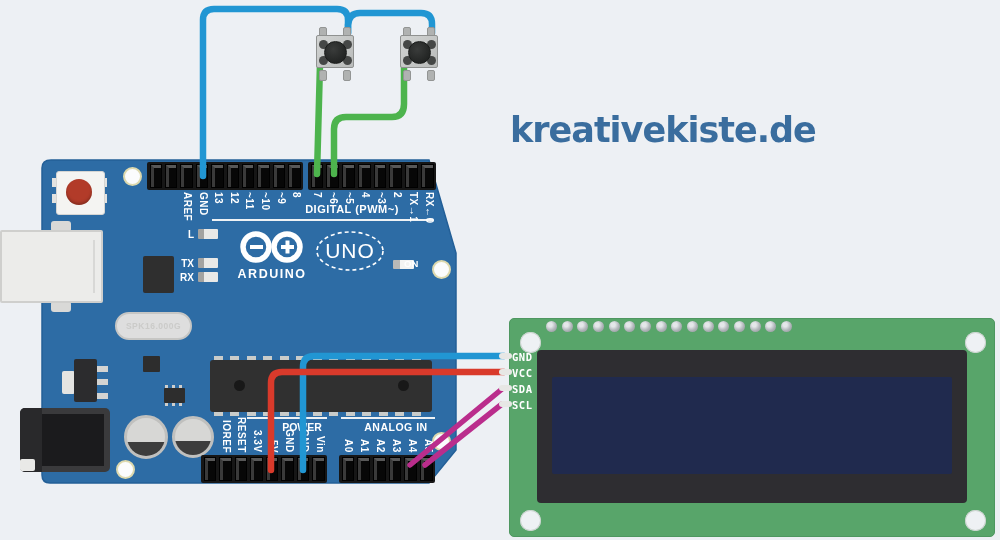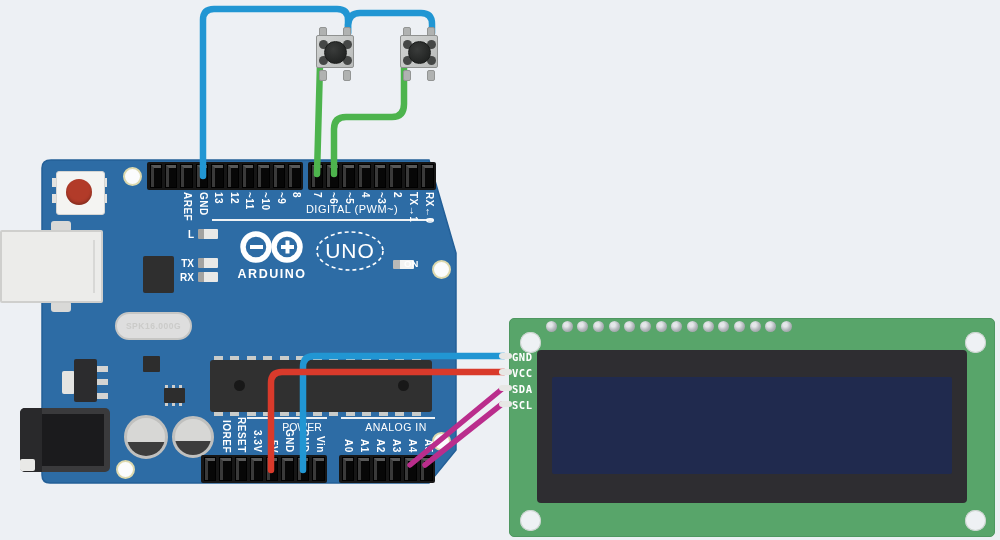--- a/index.html
+++ b/index.html
@@ -49,21 +49,21 @@
   .jack-in{left:42px;top:414px;width:62px;height:52px;background:#1b1b1d;z-index:12;}
   .jack-strip{left:20px;top:459px;width:15px;height:12px;background:#e9e9e7;border-radius:2px;z-index:13;}
   
   .hdr{position:absolute;height:28px;background:#161616;border-radius:2px;display:flex;
        box-sizing:border-box;padding:2px 1px;z-index:20;}
   .pin{flex:1;margin:0 1.5px;position:relative;background:#000;}
   .pin i{position:absolute;inset:1px;background:#070707;border-top:3px solid #585858;
          border-left:3px solid #3a3a3a;box-sizing:border-box;display:block;}
   .plab{position:absolute;width:14px;writing-mode:vertical-rl;white-space:nowrap;
         font-size:10px;font-weight:bold;color:#fff;letter-spacing:.5px;z-index:22;}
-  .seclab{position:absolute;color:#fff;font-weight:normal;text-align:center;z-index:22;}
+  .seclab{position:absolute;color:#fff;font-weight:bold;text-align:center;z-index:22;}
   .secline{position:absolute;height:1.5px;background:#eef2f5;z-index:22;}
   
   .pushbtn{position:absolute;top:27px;width:46px;height:54px;z-index:50;}
   .btn-tab{position:absolute;width:8px;height:11px;background:#b0b2b1;border:1px solid #939594;
            border-radius:2px;box-sizing:border-box;}
   .btn-body{position:absolute;left:4px;top:8px;width:38px;height:33px;border-radius:2px;
             background:linear-gradient(135deg,#d2d4d3,#b9bbba);border:1px solid #8f9190;box-sizing:border-box;}
   .btn-dot{position:absolute;width:9px;height:9px;border-radius:50%;background:#454746;}
   .btn-cap{position:absolute;left:12px;top:14px;width:23px;height:23px;border-radius:50%;
            background:radial-gradient(circle at 40% 35%,#3a3c3b,#232524 70%);border:1px solid #191b1a;box-sizing:border-box;}
@@ -81,20 +81,21 @@
   .bezel{left:537px;top:350px;width:430px;height:153px;background:#2e2d31;border-radius:4px;z-index:31;}
   .screen{left:552px;top:377px;width:400px;height:97px;background:#202a4e;border-radius:2px;z-index:32;}
   .lcdlab{position:absolute;left:512px;width:36px;font-family:"DejaVu Sans Mono",monospace;
           font-size:10.5px;font-weight:bold;color:#fff;letter-spacing:.5px;z-index:33;}
 </style>
 </head>
 <body>
 
 <div class="stage">
 
+  <div class="watermark" style="color: rgb(58, 109, 158);">kreativekiste.de</div>
 
   <div>
     <svg class="board-svg" width="1000" height="540">
       <path d="M51,160 H429 L456,253 V450 L429,483 H50 Q42,483 42,475 V168 Q42,160 51,160 Z" fill="#2d6ca5" stroke="#235f97" stroke-width="1.5"></path>
     </svg>
 
     <div class="abs usb-tab" style="left:51px;top:221px;"></div>
     <div class="abs usb-tab" style="left:51px;top:301px;"></div>
     <div class="abs usb"></div>
     <div class="abs usb-line"></div>

